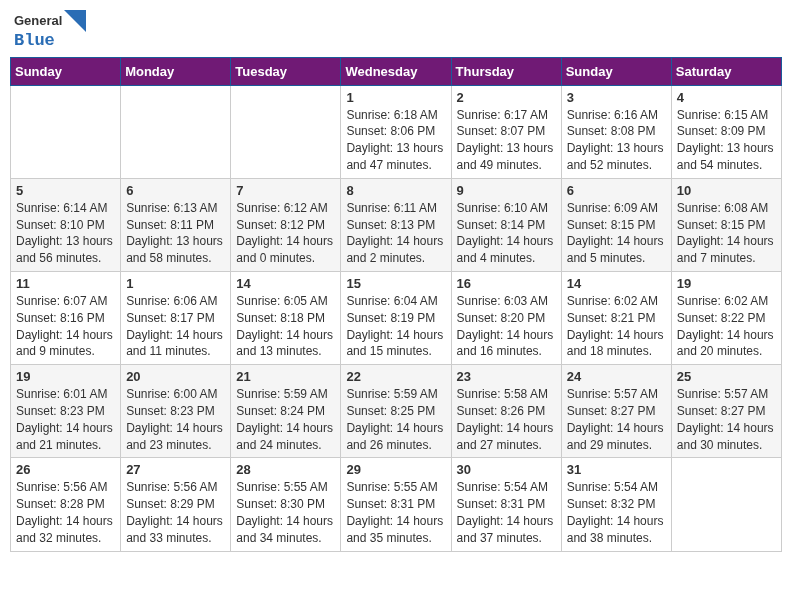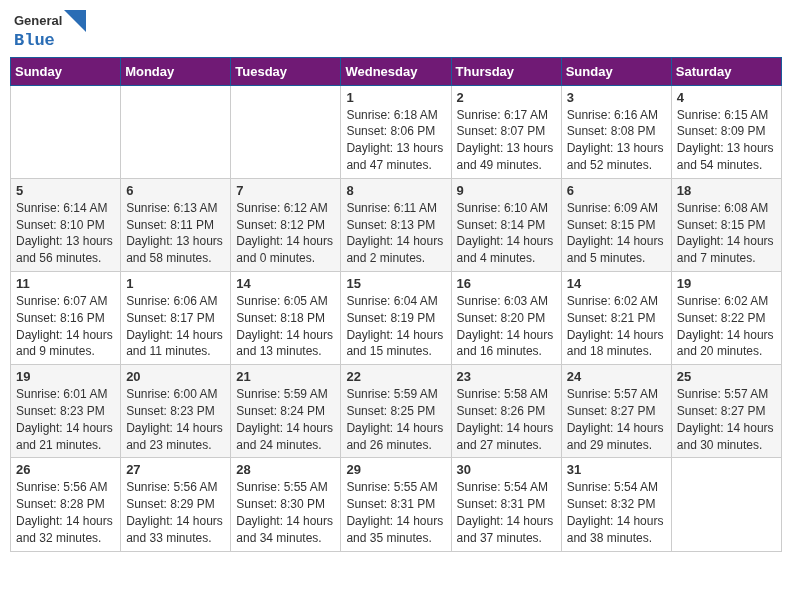--- a/index.html
+++ b/index.html
@@ -151,21 +151,21 @@
         </td>
         <td>
           <span class="day-number">9</span>
           <div class="day-info">Sunrise: 6:10 AM<br>Sunset: 8:14 PM<br>Daylight: 14 hours and 4 minutes.</div>
         </td>
         <td>
           <span class="day-number">6</span>
           <div class="day-info">Sunrise: 6:09 AM<br>Sunset: 8:15 PM<br>Daylight: 14 hours and 5 minutes.</div>
         </td>
         <td>
-          <span class="day-number">18</span>
+          <span class="day-number">10</span>
           <div class="day-info">Sunrise: 6:08 AM<br>Sunset: 8:15 PM<br>Daylight: 14 hours and 7 minutes.</div>
         </td>
       </tr>
       <tr>
         <td>
           <span class="day-number">11</span>
           <div class="day-info">Sunrise: 6:07 AM<br>Sunset: 8:16 PM<br>Daylight: 14 hours and 9 minutes.</div>
         </td>
         <td>
           <span class="day-number">1</span>

